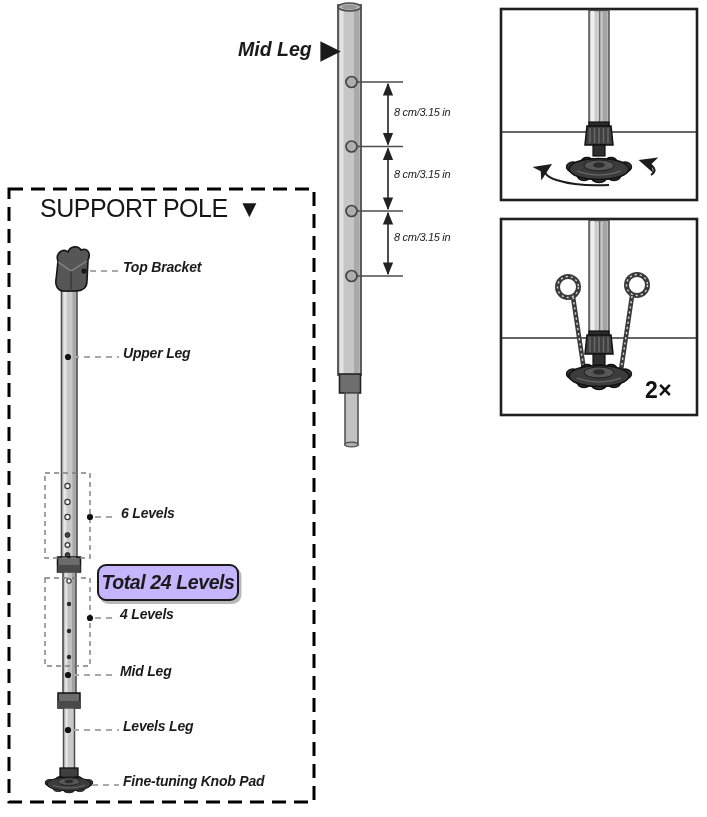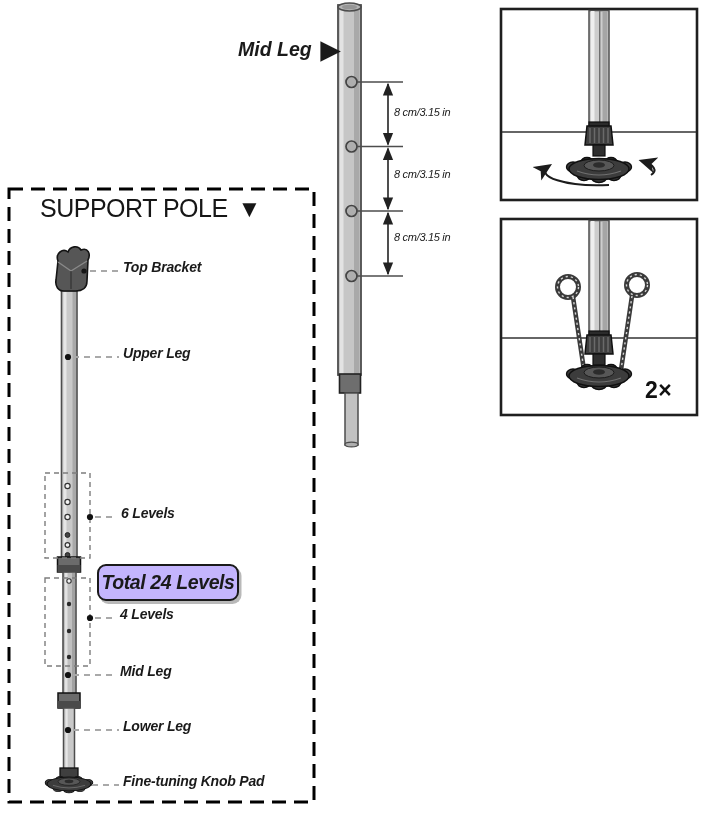--- a/index.html
+++ b/index.html
@@ -227,21 +227,21 @@
   <div id="panel-title">
     <span>SUPPORT POLE</span><span class="tri">▼</span>
   </div>
 
   <div class="lbl" style="left:123px;top:260px">Top Bracket</div>
   <div class="lbl" style="left:123px;top:346px">Upper Leg</div>
   <div class="lbl" style="left:121px;top:506px">6 Levels</div>
   <div id="total-badge">Total 24 Levels</div>
   <div class="lbl" style="left:120px;top:607px">4 Levels</div>
   <div class="lbl" style="left:120px;top:664px">Mid Leg</div>
-  <div class="lbl" style="left:123px;top:719px">Lower Leg</div>
+  <div class="lbl" style="left:123px;top:719px">Levels Leg</div>
   <div class="lbl" style="left:123px;top:774px">Fine-tuning Knob Pad</div>
 
   <div id="midleg-pointer-label">
     <span>Mid Leg</span>
       <span class="tri">▶</span>
   </div>
 
   <div class="dim-lbl" style="top:106px">8 cm/3.15 in</div>
   <div class="dim-lbl" style="top:168px">8 cm/3.15 in</div>
   <div class="dim-lbl" style="top:231px">8 cm/3.15 in</div>

